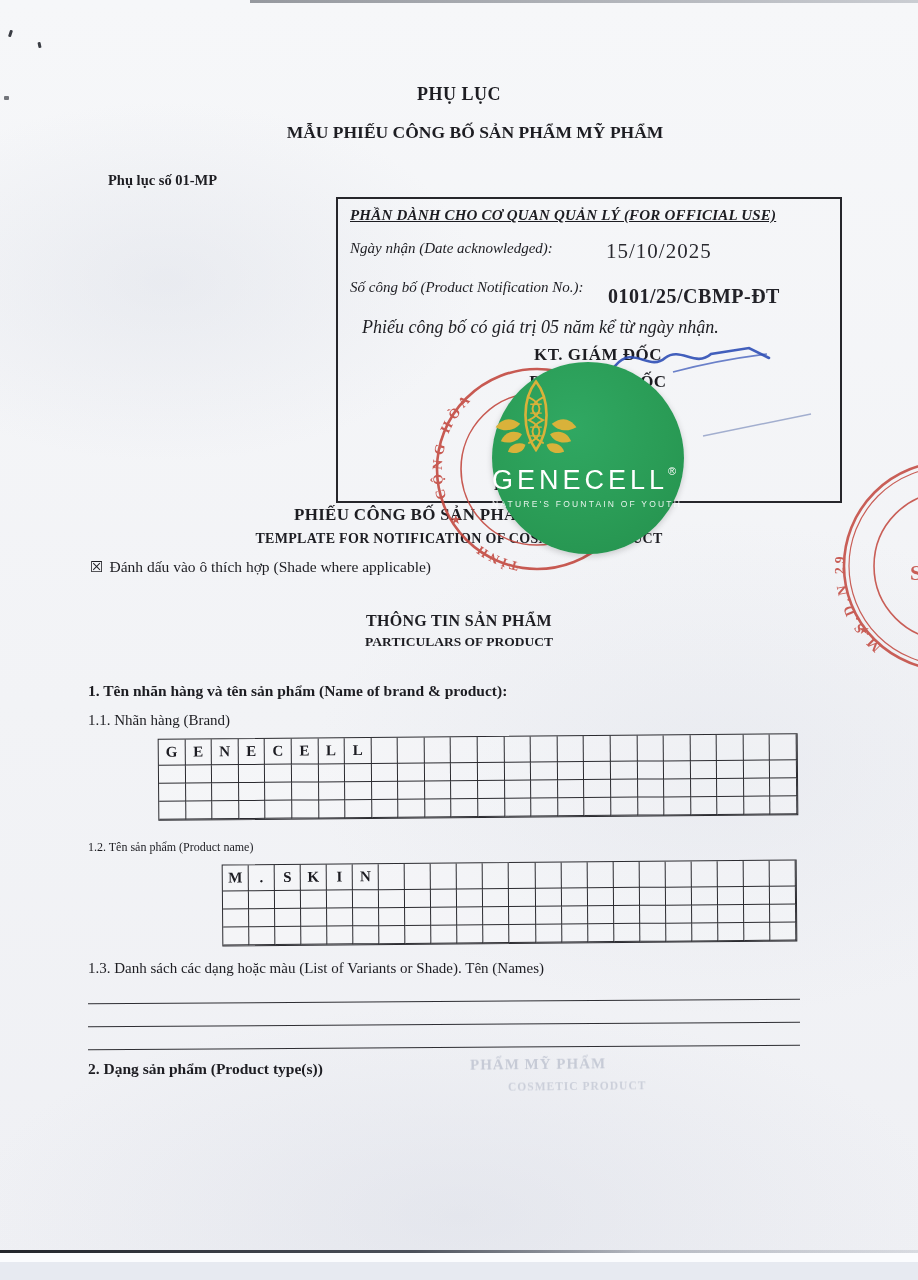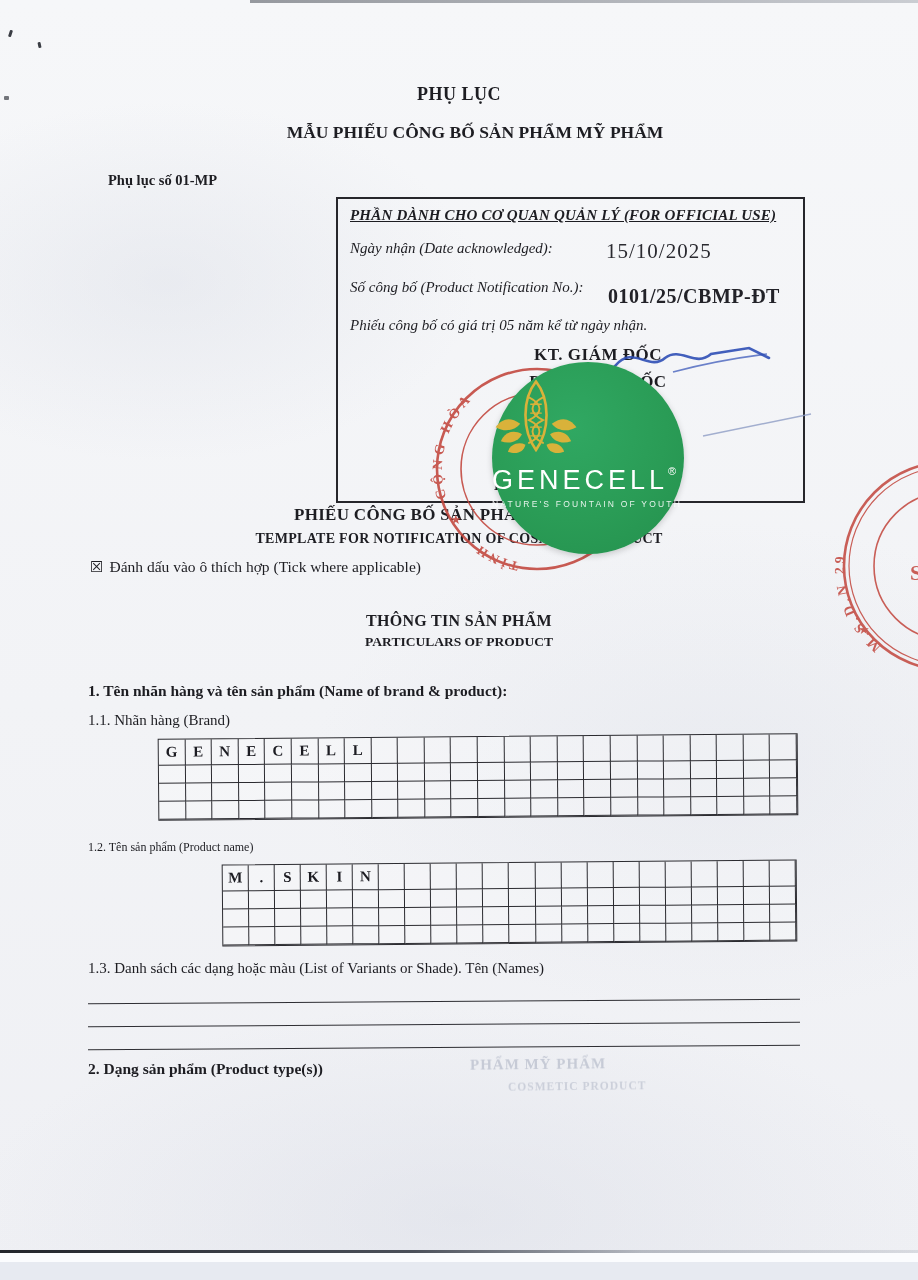--- a/index.html
+++ b/index.html
@@ -13,27 +13,27 @@
       radial-gradient(700px 300px at 50% 95%, rgba(208,212,224,.35), transparent 70%),
       linear-gradient(180deg,#f6f7f9 0%, #f2f3f6 55%, #eff0f4 100%);
   }
   .abs { position:absolute; }
   .ctr { left:0; width:100%; text-align:center; }
 
   .t-phu-luc { top:84px; font-size:18px; font-weight:bold; letter-spacing:.5px; }
   .t-mau { top:122px; font-size:17.5px; font-weight:bold;margin-left:16px; }
   .appendix { left:108px; top:172px; font-size:14.5px; font-weight:bold; }
 
-  .obox { left:336px; top:197px; width:469px; height:306px; border:2px solid #26262b; z-index:1; background:transparent; }
+  .obox { left:336px; top:197px; width:506px; height:306px; border:2px solid #26262b; z-index:1; background:transparent; }
   .obox .head { position:absolute; left:12px; top:8px; font-size:15px; font-style:italic; font-weight:bold; text-decoration:underline; letter-spacing:.2px; }
   .obox .lab1 { position:absolute; left:12px; top:41px; font-size:15px; font-style:italic; }
   .obox .val1 { position:absolute; left:268px; top:40px; font-size:21px; letter-spacing:1px; color:#2a2a30; }
   .obox .lab2 { position:absolute; left:12px; top:80px; font-size:15px; font-style:italic; }
   .obox .val2 { position:absolute; left:270px; top:86px; font-size:20px; font-weight:bold; letter-spacing:.5px; color:#222228; }
-  .obox .lab3 { position:absolute; left:12px; top:118px; font-size:15px; font-style:italic; }
+  .obox .lab3 { position:absolute; left:24px; top:118px; font-size:18px; font-style:italic; }
   .obox .sig1 { position:absolute; left:140px; top:146px; width:240px; text-align:center; font-size:17px; font-weight:bold; letter-spacing:.5px; }
   .obox .sig2 { position:absolute; left:140px; top:173px; width:240px; text-align:center; font-size:17px; font-weight:bold; letter-spacing:.5px; }
 
   .signature { left:553px; top:328px; z-index:5; }
   .stamp-left { left:420px; top:352px; z-index:2; opacity:.88; }
   .stamp-right { left:826px; top:448px; z-index:2; opacity:.85; }
 
   .logo { left:492px; top:362px; width:192px; height:192px; border-radius:50%;
           background:radial-gradient(circle at 42% 34%, #30a862 0%, #2a9c56 55%, #24904d 100%);
           z-index:6; box-shadow:0 2px 6px rgba(0,0,0,.18); text-align:left; }
@@ -169,21 +169,21 @@
     </text>
     <text x="32" y="186" font-size="13" fill="#c2453c">★</text>
     <text x="92" y="100" font-size="20" font-weight="bold" fill="#c2453c">CÔ</text>
     <text x="84" y="132" font-size="22" font-weight="bold" fill="#c2453c">S</text>
   </svg>
 
   <div class="abs ctr ft-vi">PHIẾU CÔNG BỐ SẢN PHẨM MỸ PHẨM</div>
   <div class="abs ctr ft-en">TEMPLATE FOR NOTIFICATION OF COSMETIC PRODUCT</div>
 
   <div class="abs tick">
-    <span class="box">☒</span><span>Đánh dấu vào ô thích hợp (Tick where applicable)</span>
+    <span class="box">☒</span><span>Đánh dấu vào ô thích hợp (Shade where applicable)</span>
   </div>
 
   <div class="abs ctr s-vi">THÔNG TIN SẢN PHẨM</div>
   <div class="abs ctr s-en">PARTICULARS OF PRODUCT</div>
 
   <div class="abs q1">1. Tên nhãn hàng và tên sản phẩm (Name of brand &amp; product):</div>
   <div class="abs q11">1.1. Nhãn hàng (Brand)</div>
   <div class="abs grid grid1" style="grid-template-columns: repeat(24, 1fr); grid-template-rows: 26px repeat(3, 18px);">
       <div class="cell">G</div>
       <div class="cell">E</div>

